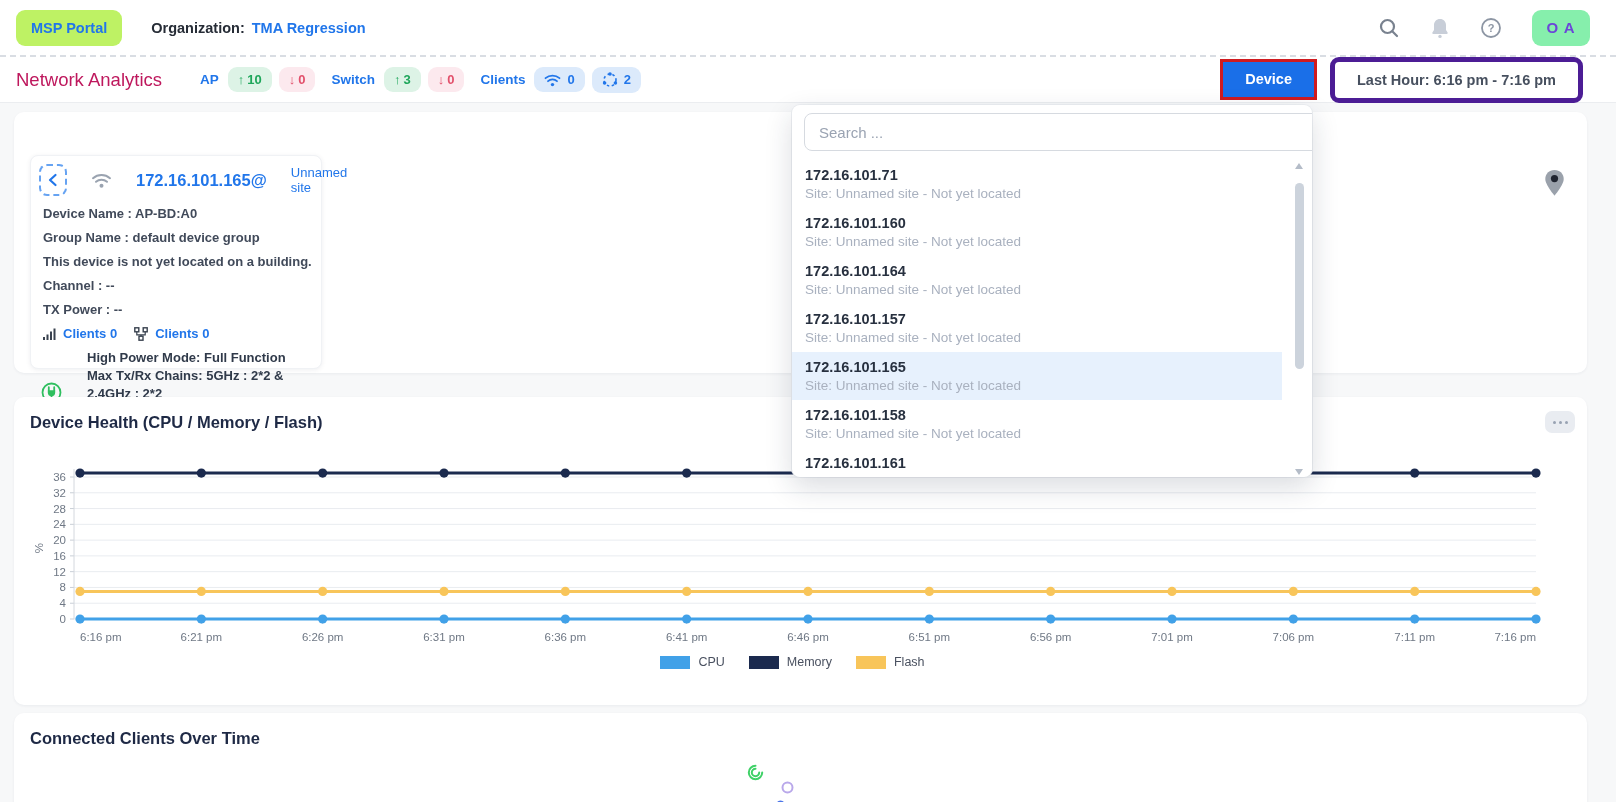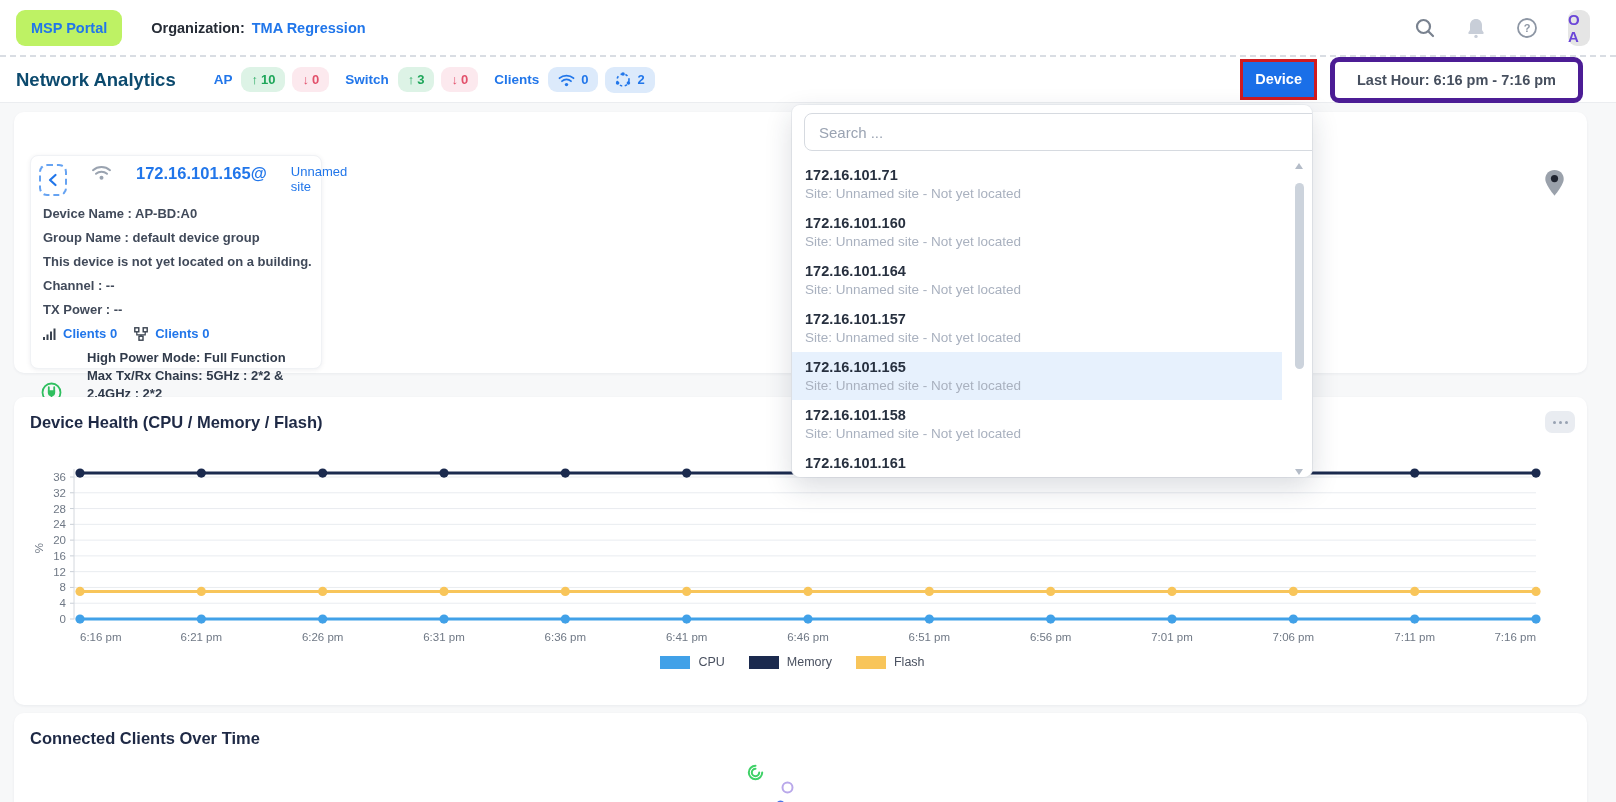--- a/index.html
+++ b/index.html
@@ -8,55 +8,55 @@
 
   
   .topbar{height:57px;background:#fff;display:flex;align-items:center;padding:0 26px 0 16px;
           border-bottom:2px dashed #d9dde3;box-sizing:border-box}
   .brand-chip{background:#bef264;color:#2176ea;font-weight:bold;font-size:14.5px;
               padding:10px 15px;border-radius:9px;cursor:pointer}
   .org{margin-left:29px;font-size:14.5px;font-weight:bold;color:#262c36}
   .org-name{color:#2176ea;margin-left:7px;cursor:pointer}
   .topbar-right{margin-left:auto;display:flex;align-items:center;gap:30px}
   .tb-icon{cursor:pointer;display:flex}
-  .avatar{width:22px;height:36px;border-radius:9px;background:#e5e5e5;color:#6b46d8;
+  .avatar{width:58px;height:36px;border-radius:9px;background:#86efac;color:#6b46d8;
           font-weight:bold;font-size:15px;display:flex;align-items:center;justify-content:center;
           letter-spacing:1px;cursor:pointer}
 
   
   .toolbar{height:46px;background:#fff;display:flex;align-items:center;
            padding:0 33px 0 16px;border-bottom:1px solid #ebedf0;box-sizing:border-box;position:relative;z-index:5}
-  .toolbar h1{font-size:18.5px;color:#0c4a6e;margin:0 22px 0 0;font-weight:bold}
+  .toolbar h1{font-size:18.5px;color:#be185d;margin:0 22px 0 0;font-weight:normal}
   .stats{display:flex;align-items:center}
   .stat-label{color:#2176ea;font-weight:bold;font-size:13.5px;margin:0 2px 0 16px}
   .badge{display:inline-flex;align-items:center;gap:3px;border-radius:9px;padding:5px 10px;
          font-size:13px;font-weight:bold;margin-left:7px;cursor:default}
   .badge.up{background:#ddf3e6;color:#1ea65a}
   .badge.down{background:#fce9ee;color:#e2506b}
   .badge.blue{background:#dceafb;color:#2176ea;gap:6px}
   .toolbar-right{margin-left:auto;display:flex;align-items:center;gap:13px}
   .red-outline{border:3px solid #cf1b20;line-height:0}
   .device-btn{background:#1a6fe8;color:#fff;font-weight:bold;font-size:14.5px;border:none;
-              padding:10px 12px;cursor:pointer;font-family:inherit;line-height:1.1}
+              padding:10px 22px;cursor:pointer;font-family:inherit;line-height:1.1}
   .time-range{border:5px solid #4c1d95;border-radius:9px;padding:10px 22px;font-size:14.5px;
               font-weight:bold;color:#47505f;background:#fff;cursor:pointer}
 
   
   .panel{position:absolute;left:14px;width:1573px;background:#fff;border-radius:10px;
          box-shadow:0 1px 3px rgba(20,30,60,.06);box-sizing:border-box}
   .panel-device{top:112px;height:261px}
   .panel-health{top:397px;height:308px}
   .panel-clients{top:713px;height:120px}
   .panel-title{font-size:16.5px;font-weight:bold;color:#1e2945;margin:16px 0 0 16px}
 
   
   .device-card{position:absolute;left:16px;top:43px;width:292px;height:214px;background:#fff;
                border:1px solid #f0f2f5;border-radius:8px;box-shadow:0 1px 5px rgba(20,30,60,.07);
                padding:6px 8px;box-sizing:border-box}
-  .card-head{display:flex;gap:24px;margin:2px 0 10px}
+  .card-head{display:flex;align-items:center;gap:24px;margin:2px 0 10px}
   .back-btn{width:33px;height:32px;border:2px dashed #66a3f2;border-radius:8px;background:#fff;
             display:flex;align-items:center;justify-content:center;cursor:pointer;box-sizing:border-box}
   .device-title{color:#2176ea;font-size:16.5px;font-weight:bold;white-space:nowrap}
   .device-site{color:#2176ea;font-size:13px}
   .card-line{font-size:13px;font-weight:bold;color:#414a5a;margin:0 0 9px 4px}
   .clients-row{display:flex;align-items:center;gap:7px;margin:3px 0 8px 4px}
   .clients-link{color:#2176ea;font-weight:bold;font-size:13px;cursor:pointer}
   .power-row{display:flex;gap:25px;margin-left:2px;align-items:flex-end}
   .power-lines{font-size:13px;font-weight:bold;color:#303a4a;line-height:18px}
   .pin{position:absolute;right:21px;top:57px;cursor:pointer}

